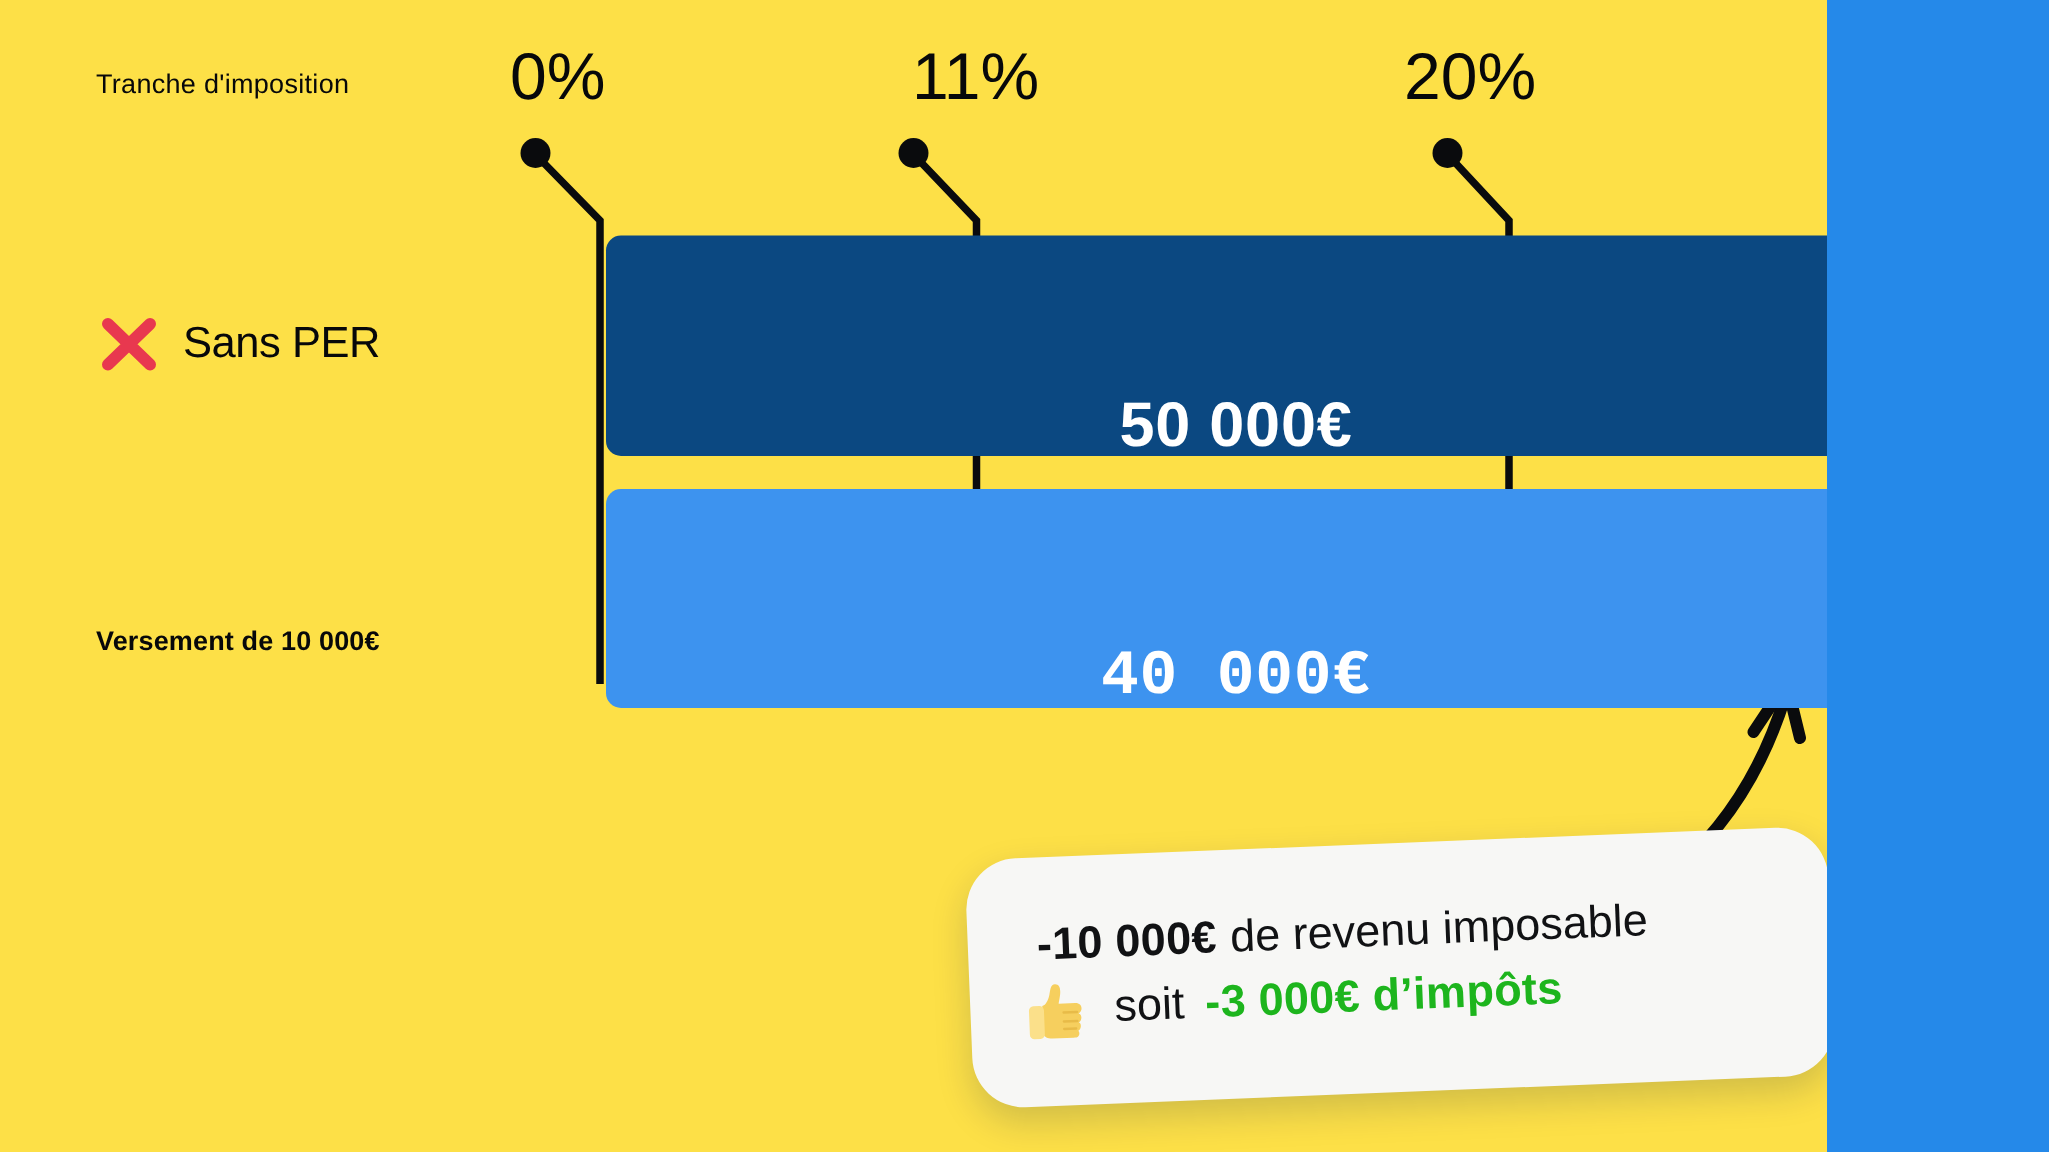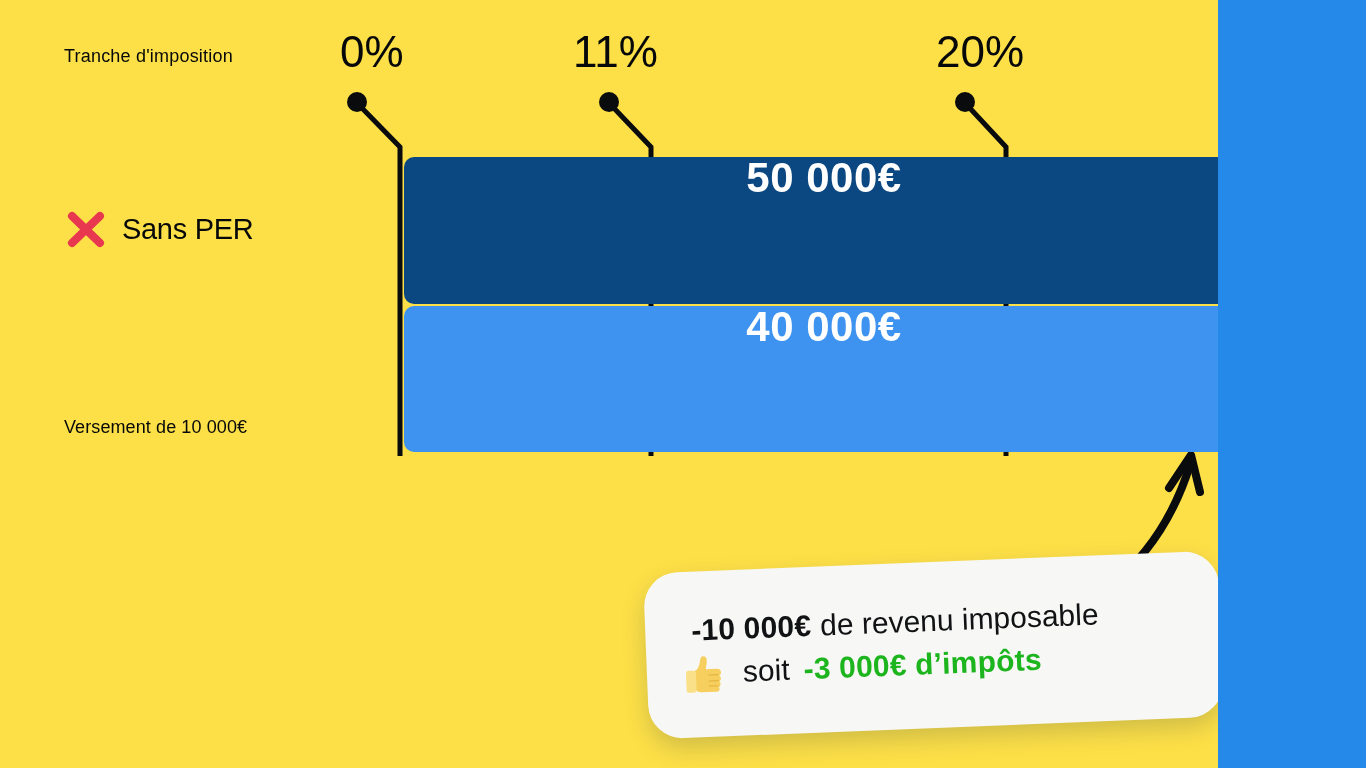--- a/index.html
+++ b/index.html
@@ -34,21 +34,21 @@
     position: absolute;
     top: 30px;
     font-size: 44px;
     font-weight: 400;
     color: #07080a;
     letter-spacing: 0px;
     white-space: nowrap;
     line-height: 1;
   }
   .pct-0  { left: 340px; }
-  .pct-11 { left: 573px; text-align: right; }
+  .pct-11 { left: 608px; text-align: right; }
   .pct-30 { left: 936px; }
 
   
   .connectors {
     position: absolute;
     left: 0;
     top: 0;
     width: 1366px;
     height: 768px;
     pointer-events: none;
@@ -76,45 +76,46 @@
     width: 44px;
     height: 44px;
     flex: 0 0 44px;
     position: relative;
   }
   .sub-label {
     position: absolute;
     left: 64px;
     top: 417px;
     font-size: 18px;
-    font-weight: 400;
+    font-weight: 700;
     color: #07080a;
     letter-spacing: 0.1px;
     white-space: nowrap;
   }
 
   
   .bar {
     position: absolute;
     left: 404px;
     width: 870px;
     border-radius: 10px;
     display: flex;
-    align-items: flex-start;
+    align-items: flex-end;
     justify-content: center;
   }
   .bar-sans {
     top: 157px;
     height: 147px;
     background: #0b4881;
   }
   .bar-avec {
-    top: 306px;
+    top: 326px;
     height: 146px;
     background: #3d93ef;
+    font-family: Liberation Mono, monospace;
   }
   .bar-value {
     font-size: 42px;
     font-weight: 700;
     color: #ffffff;
     letter-spacing: 0.5px;
     line-height: 1;
     position: relative;
     left: -15px;
   }

